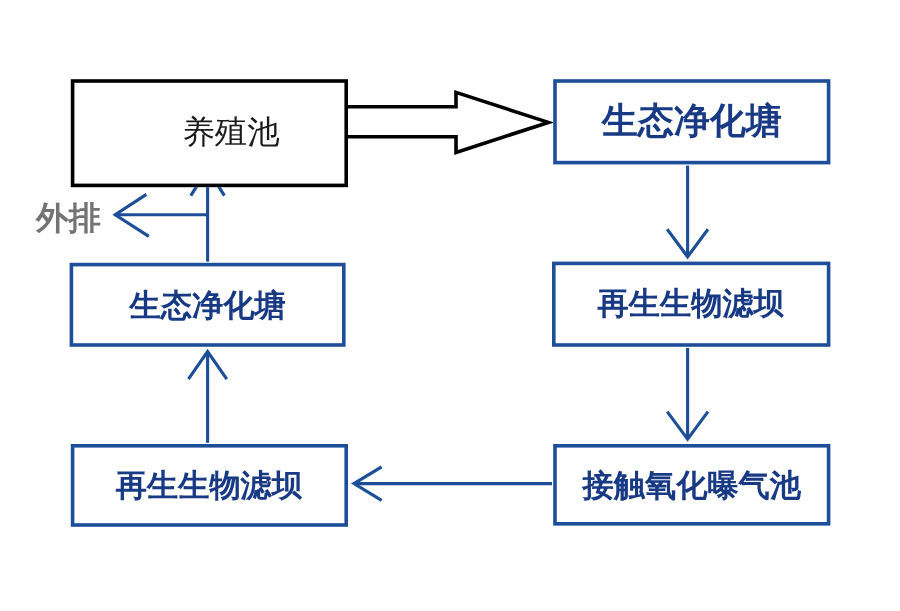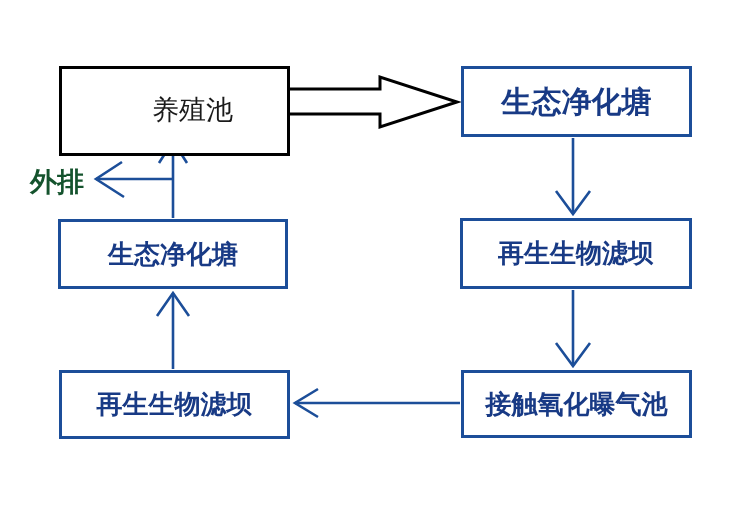--- a/index.html
+++ b/index.html
@@ -43,21 +43,21 @@
     border: 3px solid #1c4e99;
     color: #183a85;
     font-size: 26px;
     font-weight: 700;
   }
   .node-blue-big {
     font-size: 30px;
   }
   .floating-label {
     position: absolute;
-    color: #14532d;
+    color: #737373;
     font-size: 27px;
     font-weight: 700;
     white-space: nowrap;
   }
 </style>
 </head>
 <body>
 
 <div class="canvas">
 

